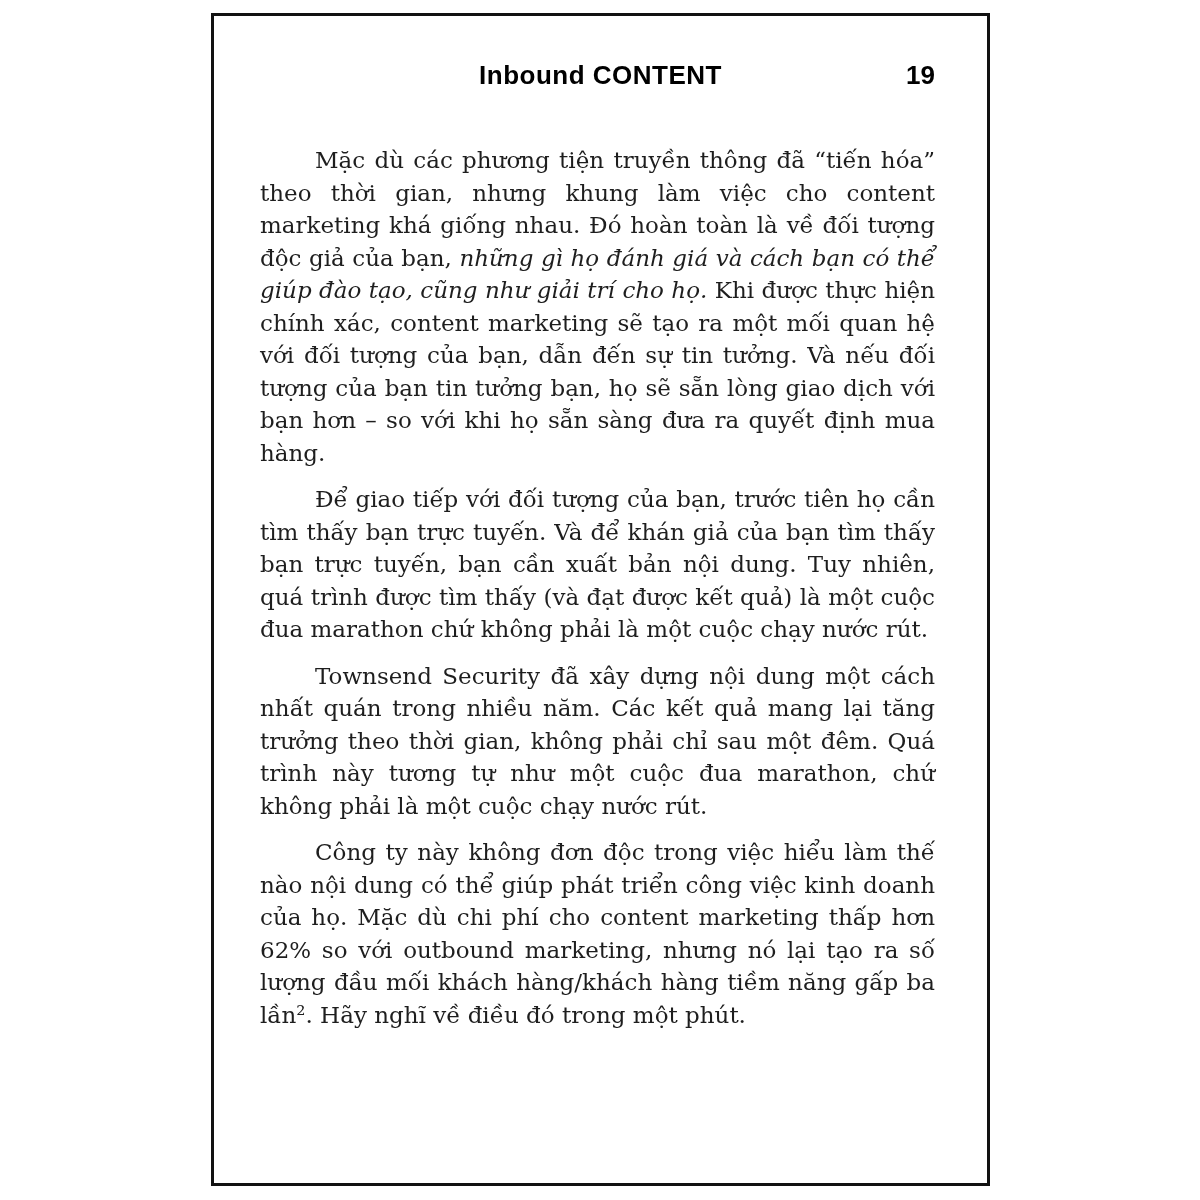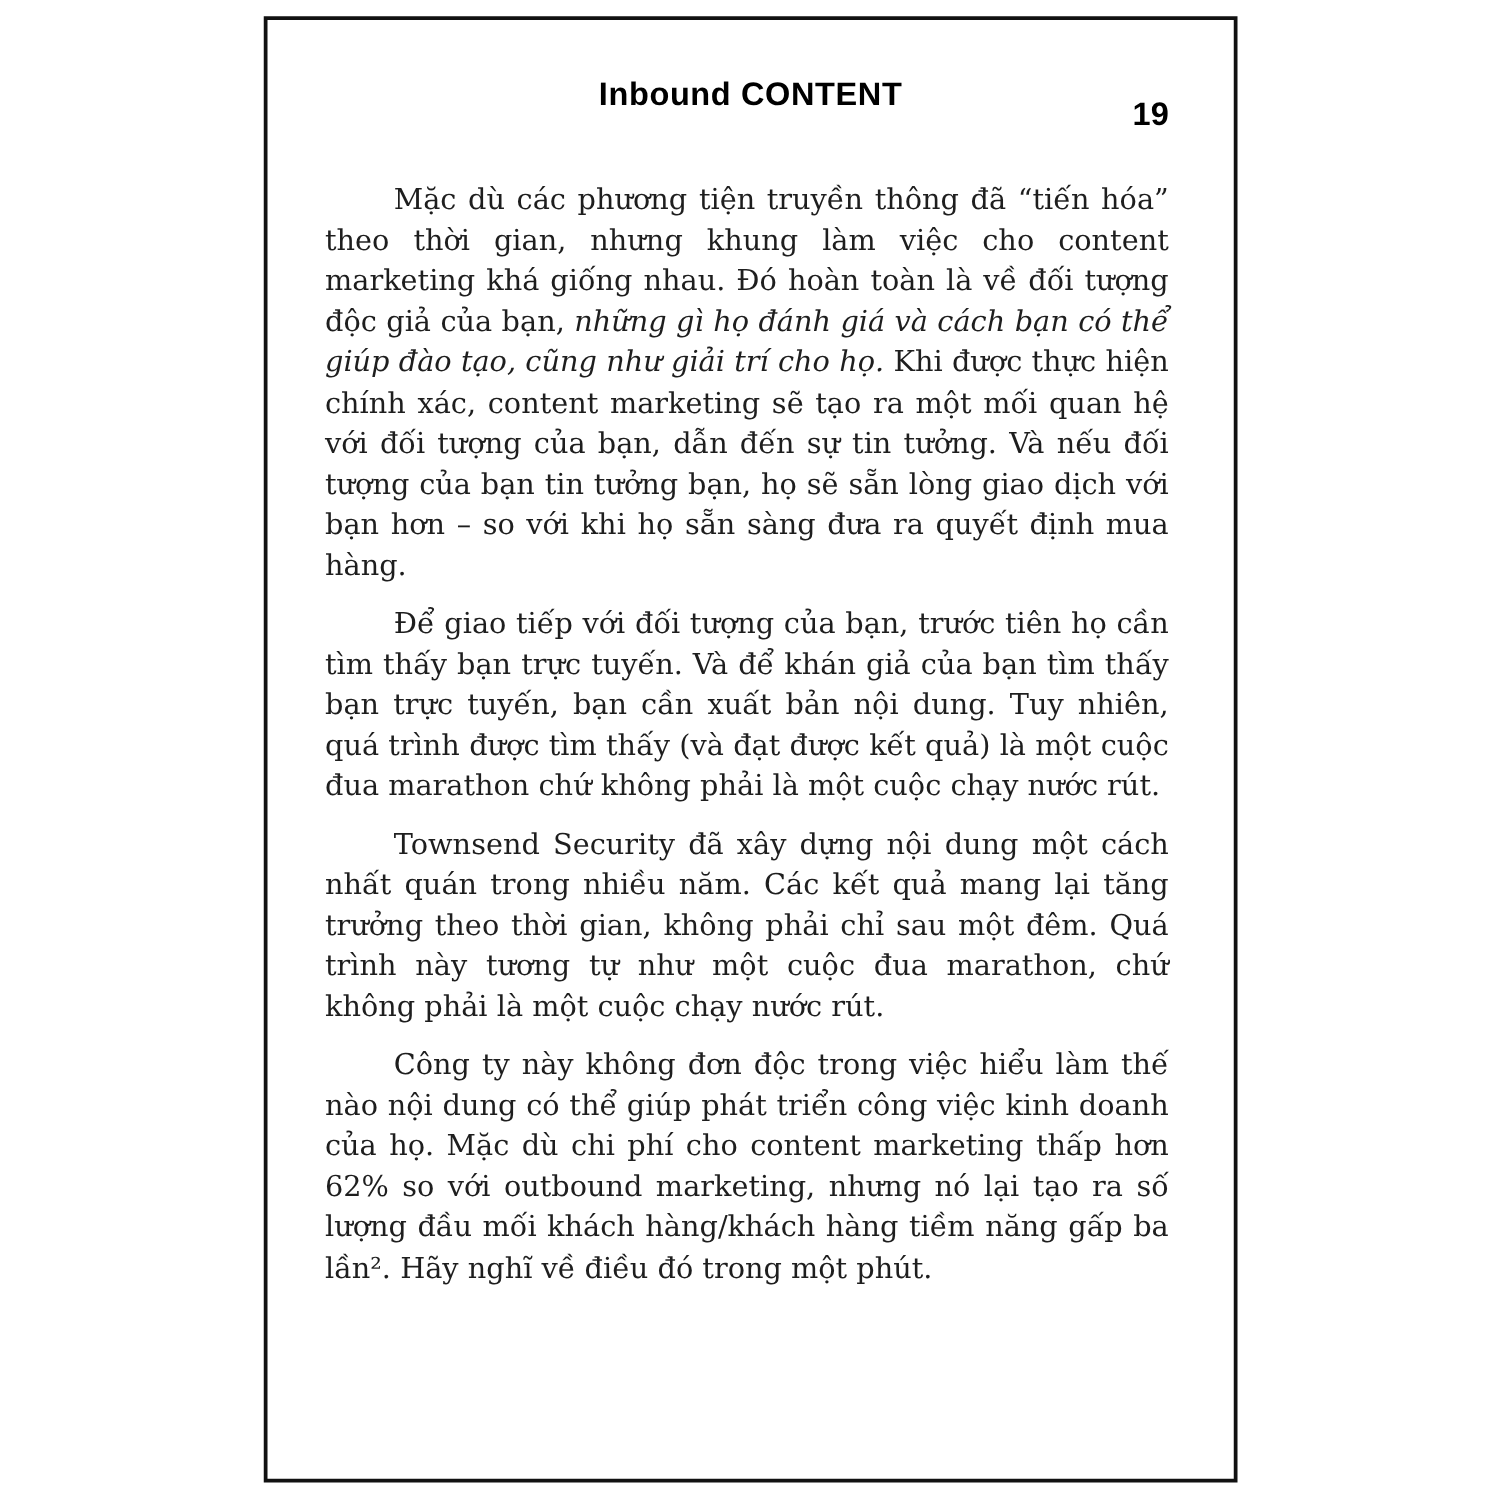--- a/index.html
+++ b/index.html
@@ -32,21 +32,21 @@
     color: #000000;
     font-weight: bold;
   }
   .header-title {
     text-align: center;
     letter-spacing: 0.5px;
   }
   .page-number {
     position: absolute;
     right: 52px;
-    top: 16px;
+    top: 0;
   }
   .page-body {
     margin-top: 50px;
     padding: 0 52px 0 46px;
     font-family: "DejaVu Serif", serif;
     font-size: 23px;
     line-height: 32.5px;
     color: #1e1e1e;
     text-align: justify;
   }

